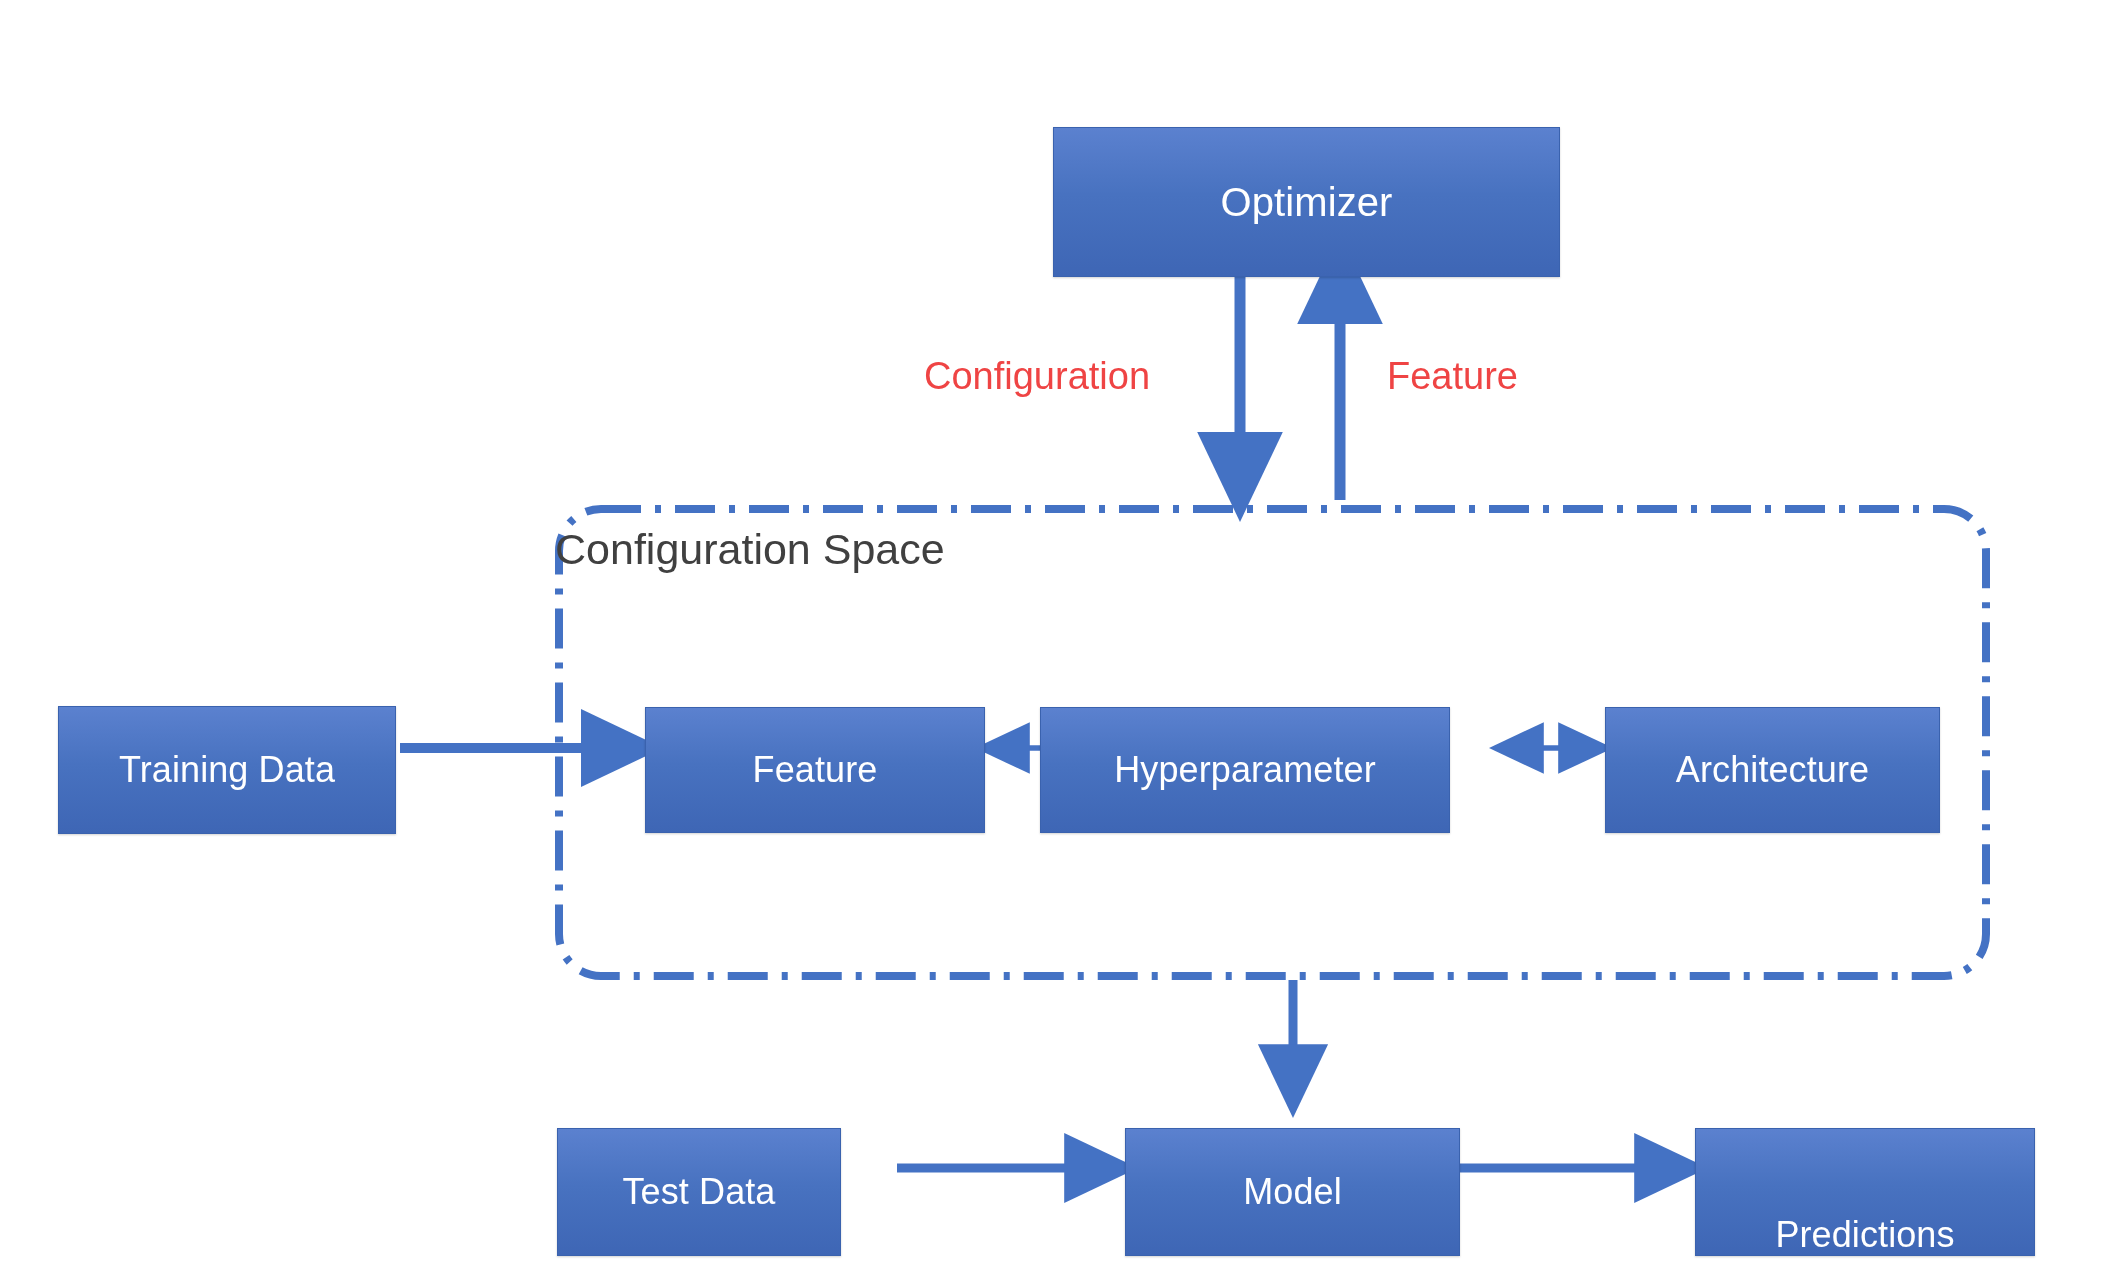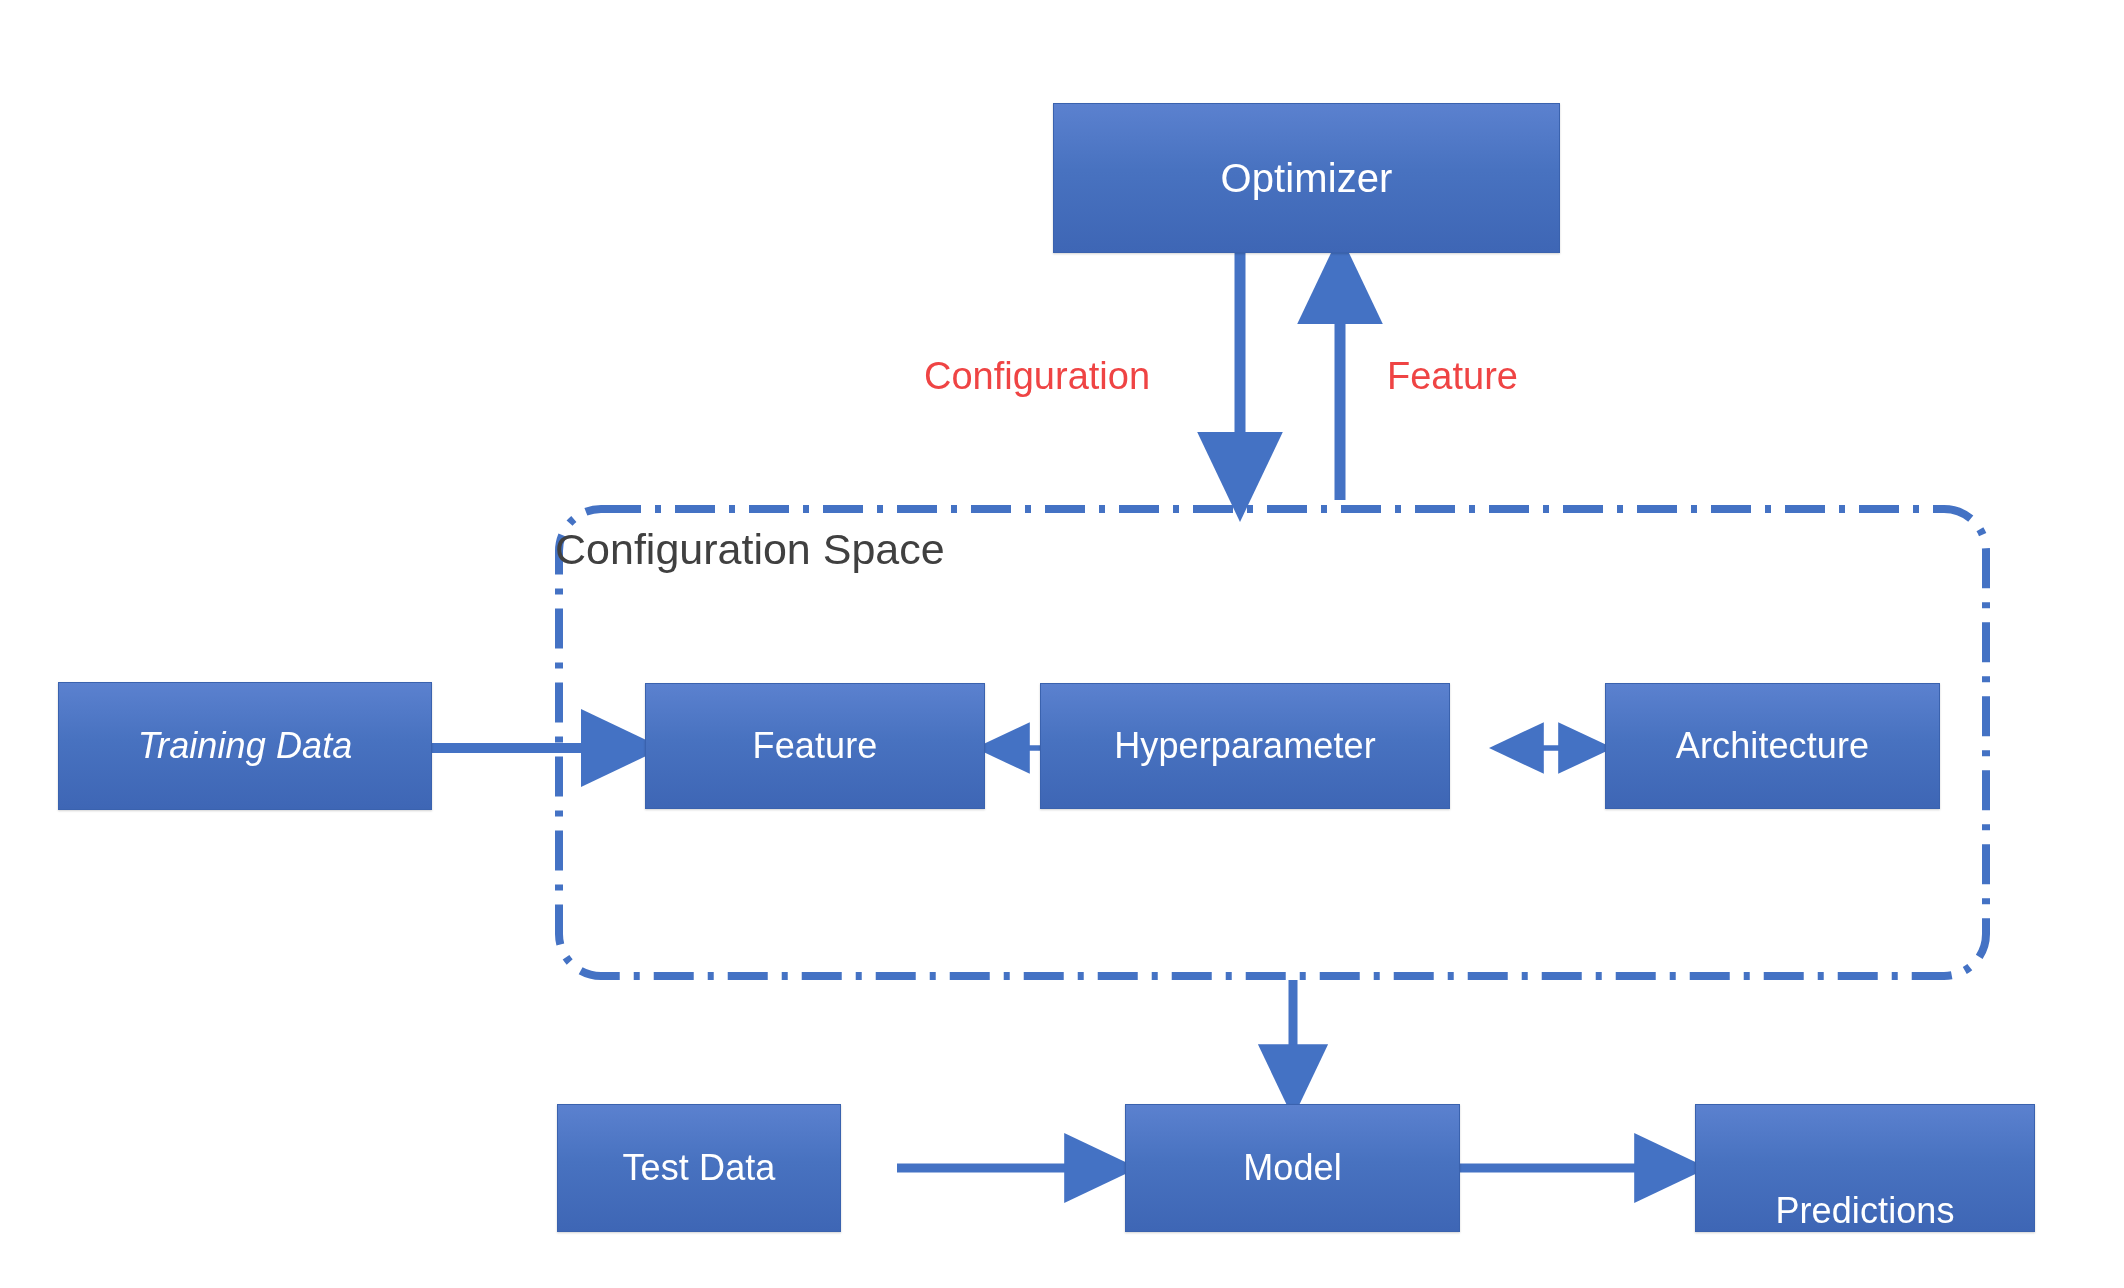--- a/index.html
+++ b/index.html
@@ -70,21 +70,21 @@
   
   .arrow-layer {
     position: absolute;
     left: 0;
     top: 0;
     width: 2124px;
     height: 1288px;
     pointer-events: none;
   }
   .arrow-layer.below { z-index: 1; }
-  .node { z-index: 2; }
+  .node { z-index: 2; margin-top: 24px; }
   .config-space { z-index: 0; }
   .cs-title, .edge-label { z-index: 4; }
 </style>
 </head>
 <body>
 
 <div id="canvas">
 
   <div class="config-space" style="left:555px; top:505px; width:1435px; height:475px;">
     <svg viewBox="0 0 1435 475" preserveAspectRatio="none" aria-hidden="true">
@@ -140,21 +140,21 @@
 
     <g>
       <line x1="1460" y1="1168" x2="1690" y2="1168" stroke="#4472c4" stroke-width="9" marker-end="url(#ah-thick)"></line>
     </g>
   </svg>
 
   <div class="node" style="left:1053px; top:103px; width:507px; height:150px; font-size:40px;">
     <span class="node-label">Optimizer</span>
   </div>
 
-  <div class="node" style="left:58px; top:682px; width:374px; height:128px; font-size:36px;font-style:italic;">
+  <div class="node" style="left:58px; top:682px; width:338px; height:128px; font-size:36px;">
     <span class="node-label">Training Data</span>
   </div>
 
   <div class="node" style="left:645px; top:683px; width:340px; height:126px; font-size:36px;">
     <span class="node-label">Feature</span>
   </div>
 
   <div class="node" style="left:1040px; top:683px; width:410px; height:126px; font-size:36px;">
     <span class="node-label">Hyperparameter</span>
   </div>

